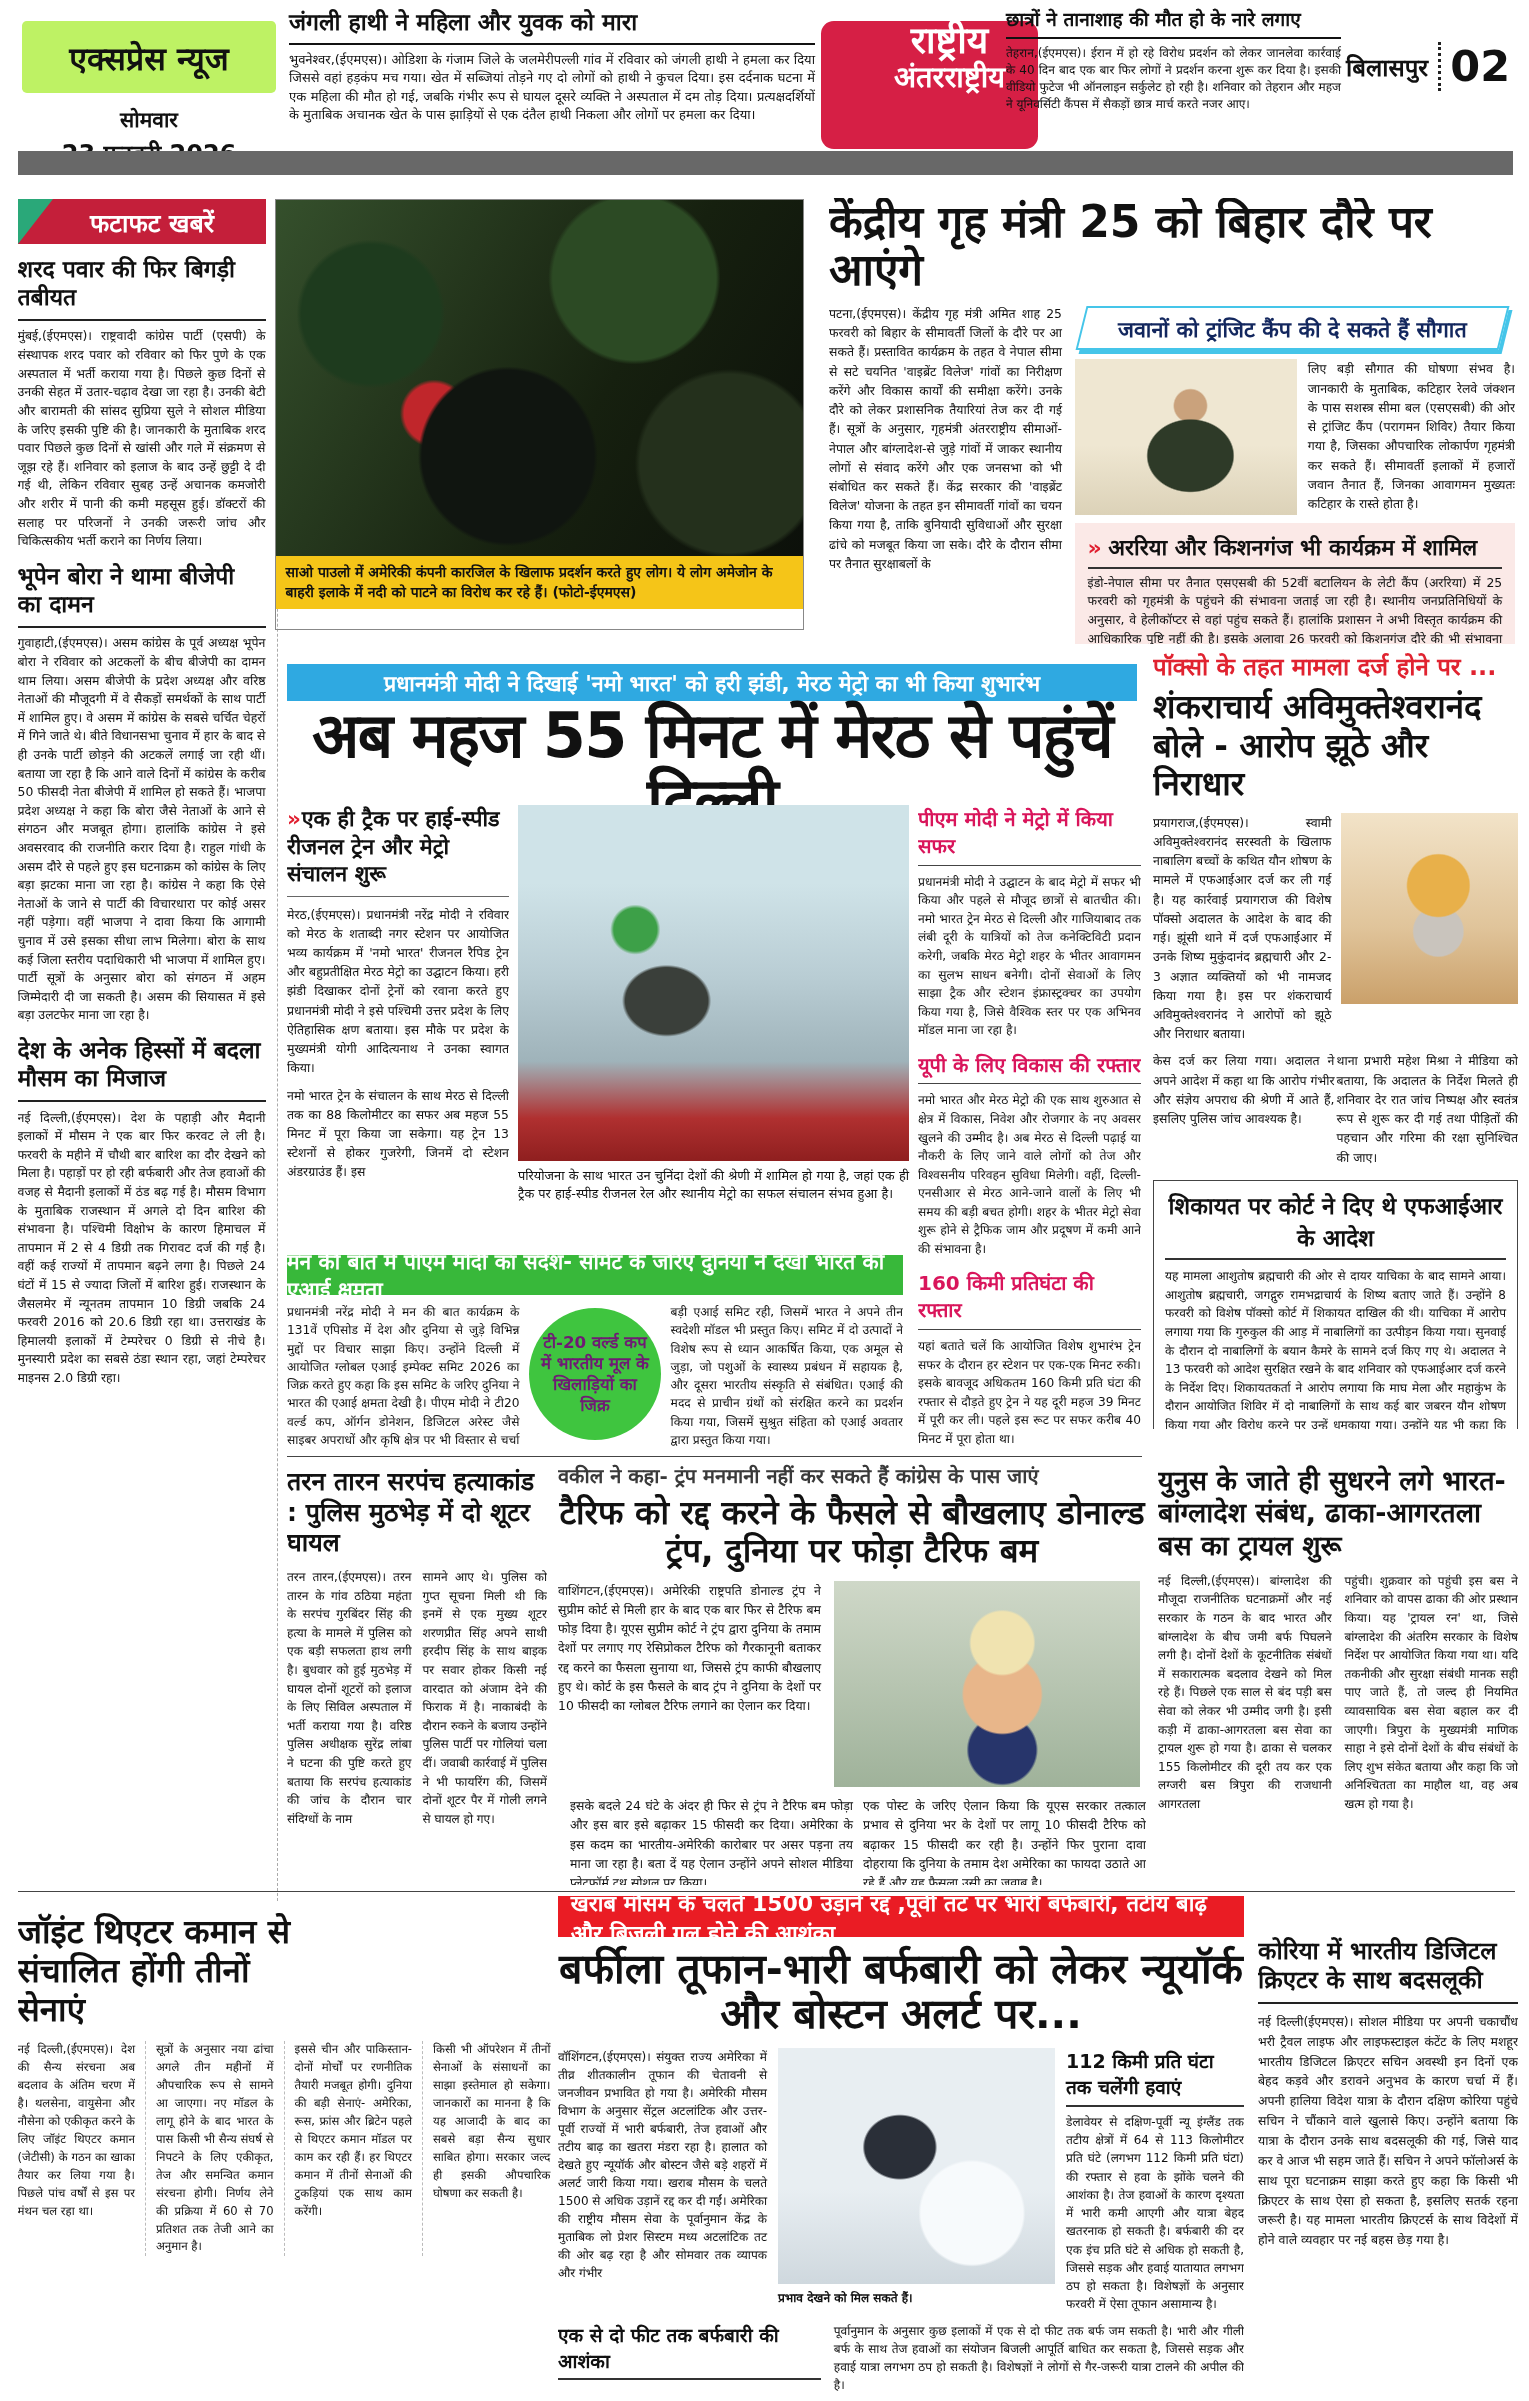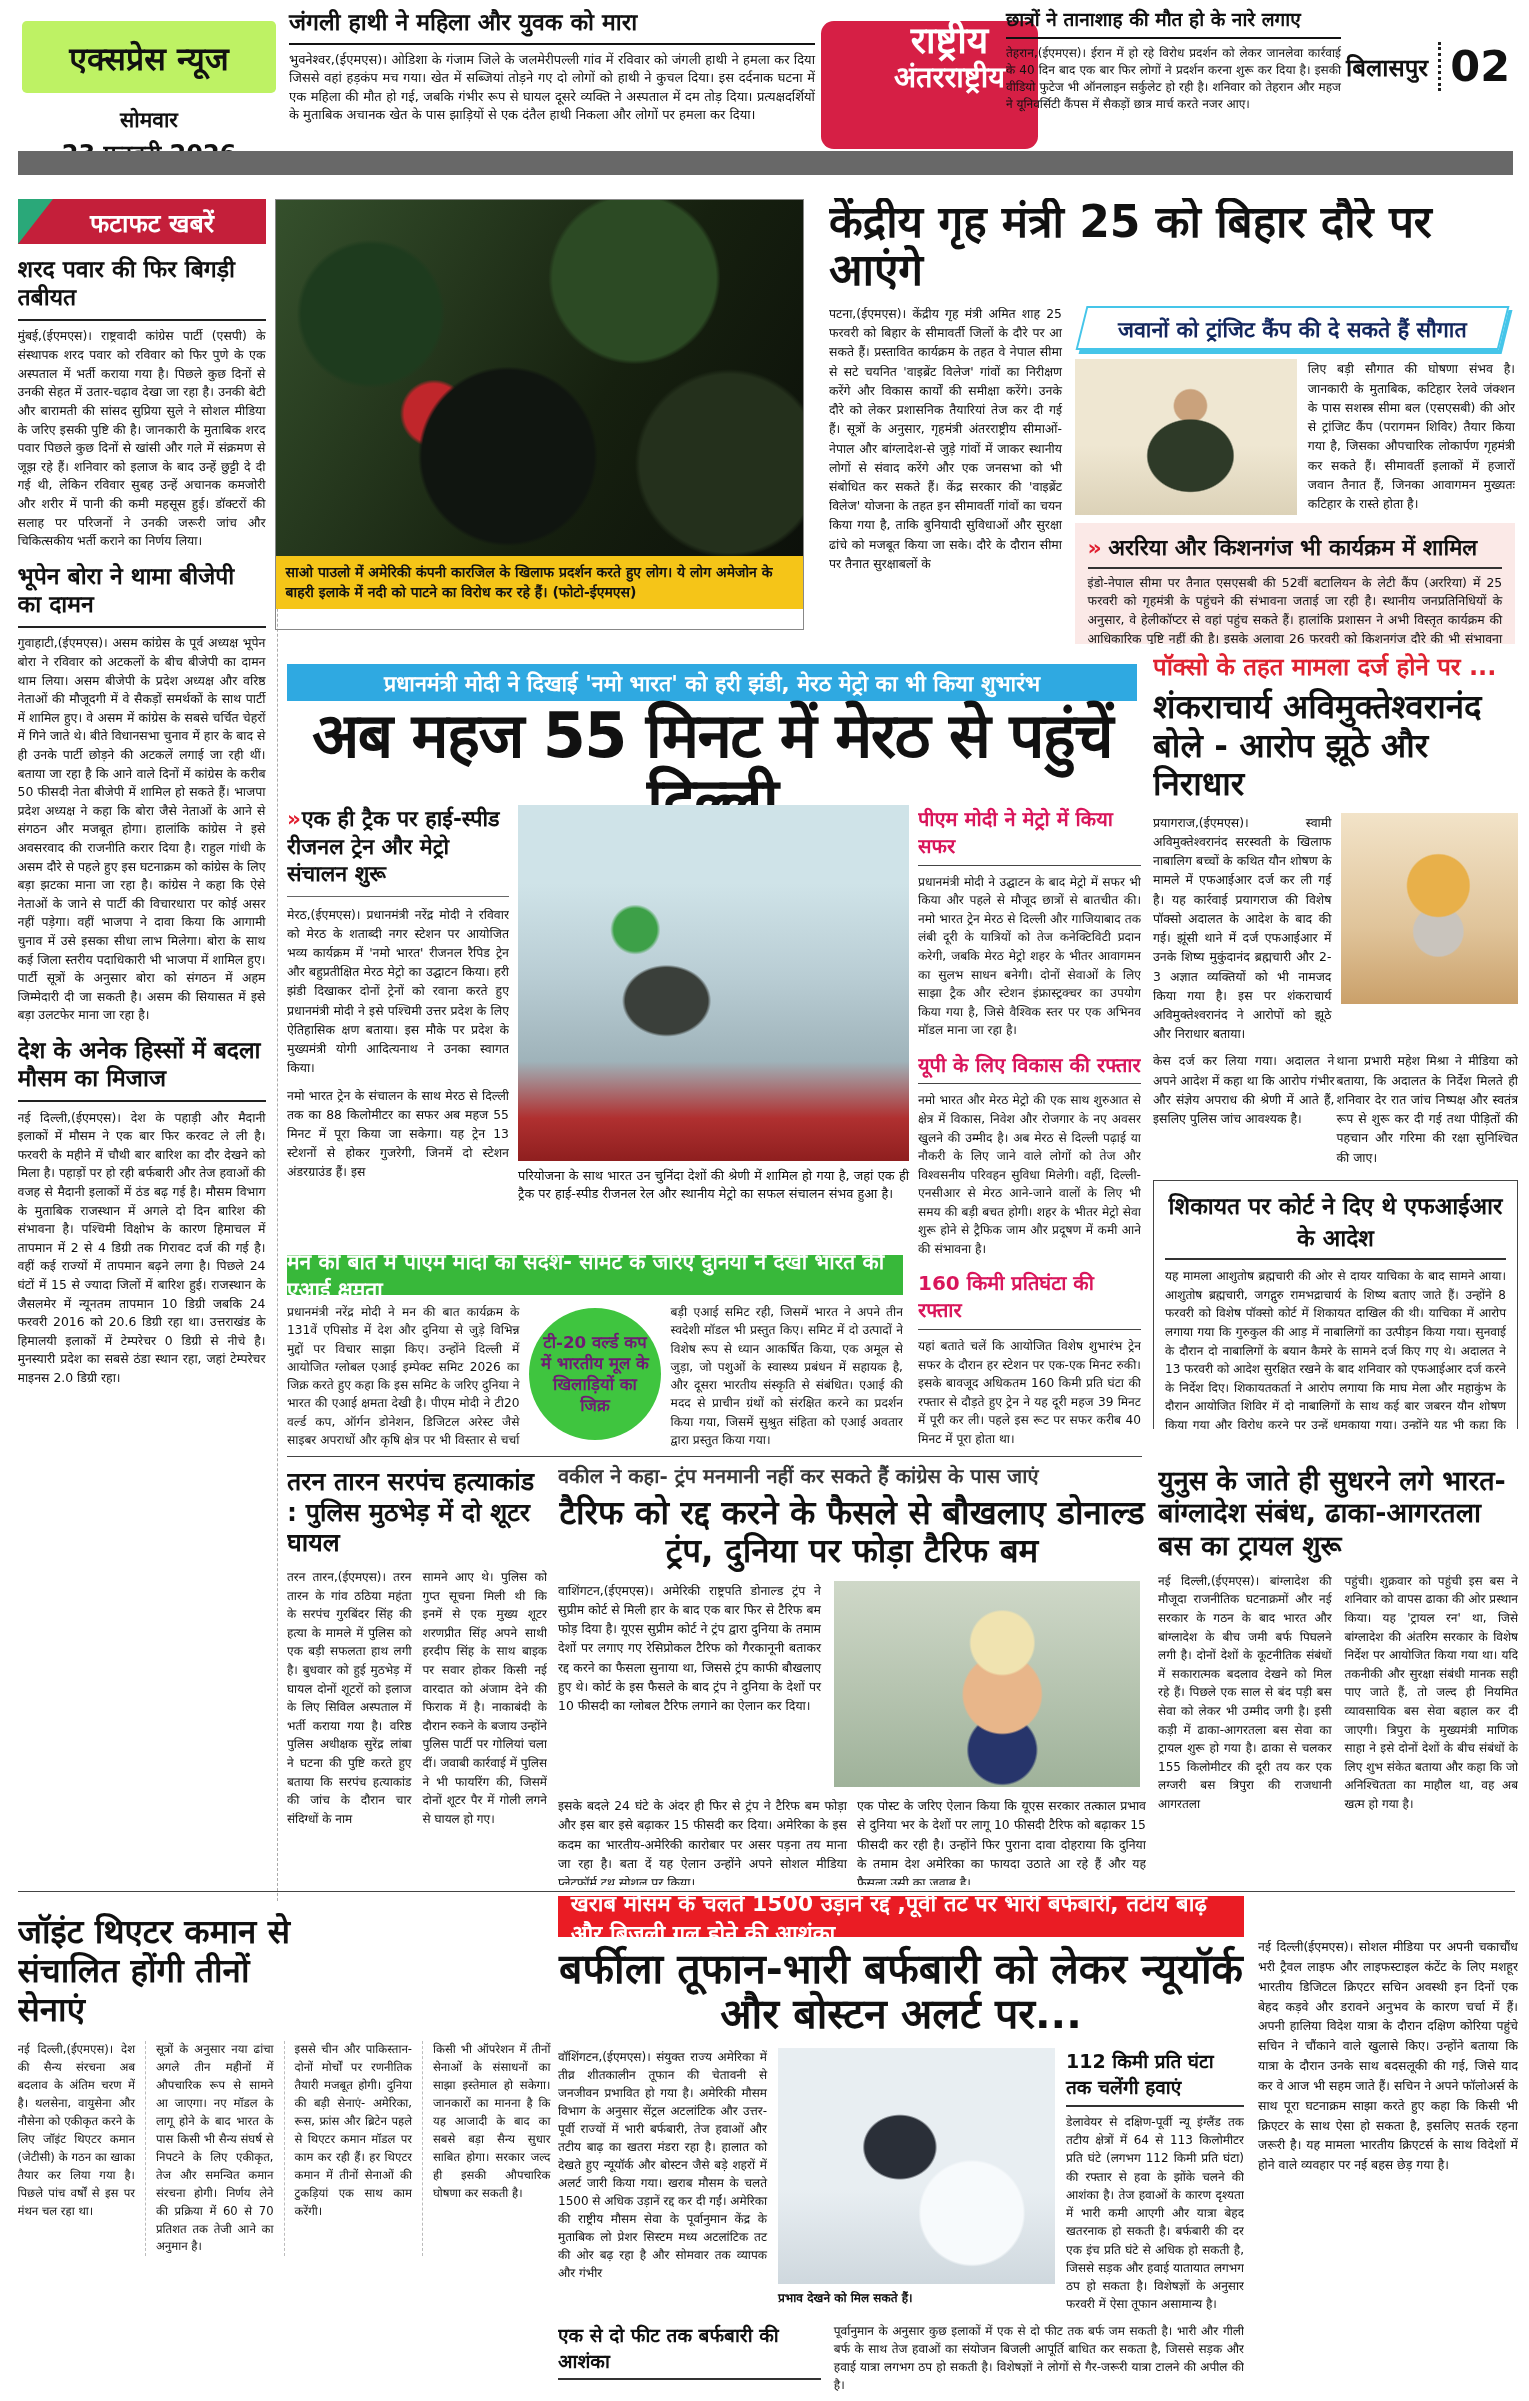--- a/index.html
+++ b/index.html
@@ -134,21 +134,21 @@
   .trump{left:558px;top:1462px;width:588px;height:423px;overflow:hidden;}
   .trump .kick{font-size:20px;font-weight:800;color:#3a3a3a;text-align:left;margin-bottom:4.8px;}
   .trump h2{font-size:33px;font-weight:900;text-align:center;line-height:1.15;margin:0 0 11px;}
   .trump .row{display:flex;gap:12.8px;}
   .trump .c1{width:263px;font-size:12.4px;line-height:1.55;}
   .ph-trump{width:306px;height:206px;background:
      radial-gradient(circle at 55% 30%,#f0e3b0 0 14%,transparent 15%),
      radial-gradient(circle at 55% 55%,#e8b68a 0 19%,transparent 20%),
      radial-gradient(circle at 55% 82%,#27356b 0 14%,transparent 15%),
      linear-gradient(180deg,#cfd8c8,#9fb29a);}
-  .trump .row2{display:flex;gap:10px;margin-top:9.6px;}
+  .trump .row2{display:flex;gap:10px;margin-top:9.6px;margin-left:12px;}
   .trump .row2 div{flex:1;font-size:12.4px;line-height:1.55;}
 
   
   .yunus{left:1158px;top:1465px;width:360px;height:415px;overflow:hidden;}
   .yunus h2{font-size:27px;font-weight:900;line-height:1.2;margin:0 0 9.6px;}
   .yunus .cols{display:flex;gap:12.8px;}
   .yunus .cols div{flex:1;font-size:12px;line-height:1.55;}
 
   
   .joint{left:17.5px;top:1913px;width:533px;height:485px;overflow:hidden;}
@@ -372,17 +372,18 @@
         <p class="jt">डेलावेयर से दक्षिण-पूर्वी न्यू इंग्लैंड तक तटीय क्षेत्रों में 64 से 113 किलोमीटर प्रति घंटे (लगभग 112 किमी प्रति घंटा) की रफ्तार से हवा के झोंके चलने की आशंका है। तेज हवाओं के कारण दृश्यता में भारी कमी आएगी और यात्रा बेहद खतरनाक हो सकती है। बर्फबारी की दर एक इंच प्रति घंटे से अधिक हो सकती है, जिससे सड़क और हवाई यातायात लगभग ठप हो सकता है। विशेषज्ञों के अनुसार फरवरी में ऐसा तूफान असामान्य है।</p>
       </div>
     </div>
     <div class="bottom">
       <div class="subh">एक से दो फीट तक बर्फबारी की आशंका</div>
       <p class="jt">पूर्वानुमान के अनुसार कुछ इलाकों में एक से दो फीट तक बर्फ जम सकती है। भारी और गीली बर्फ के साथ तेज हवाओं का संयोजन बिजली आपूर्ति बाधित कर सकता है, जिससे सड़क और हवाई यात्रा लगभग ठप हो सकती है। विशेषज्ञों ने लोगों से गैर-जरूरी यात्रा टालने की अपील की है।</p>
     </div>
   </section>
 
   <section class="abs korea">
+    <h3>कोरिया में भारतीय डिजिटल क्रिएटर के साथ बदसलूकी</h3>
     <p class="jt">नई दिल्ली(ईएमएस)। सोशल मीडिया पर अपनी चकाचौंध भरी ट्रैवल लाइफ और लाइफस्टाइल कंटेंट के लिए मशहूर भारतीय डिजिटल क्रिएटर सचिन अवस्थी इन दिनों एक बेहद कड़वे और डरावने अनुभव के कारण चर्चा में हैं। अपनी हालिया विदेश यात्रा के दौरान दक्षिण कोरिया पहुंचे सचिन ने चौंकाने वाले खुलासे किए। उन्होंने बताया कि यात्रा के दौरान उनके साथ बदसलूकी की गई, जिसे याद कर वे आज भी सहम जाते हैं। सचिन ने अपने फॉलोअर्स के साथ पूरा घटनाक्रम साझा करते हुए कहा कि किसी भी क्रिएटर के साथ ऐसा हो सकता है, इसलिए सतर्क रहना जरूरी है। यह मामला भारतीय क्रिएटर्स के साथ विदेशों में होने वाले व्यवहार पर नई बहस छेड़ गया है।</p>
   </section>
 
 </div>
 
 
 </body></html>

